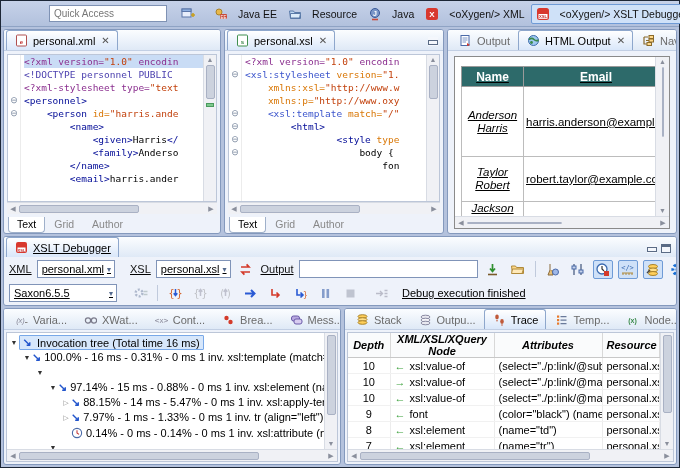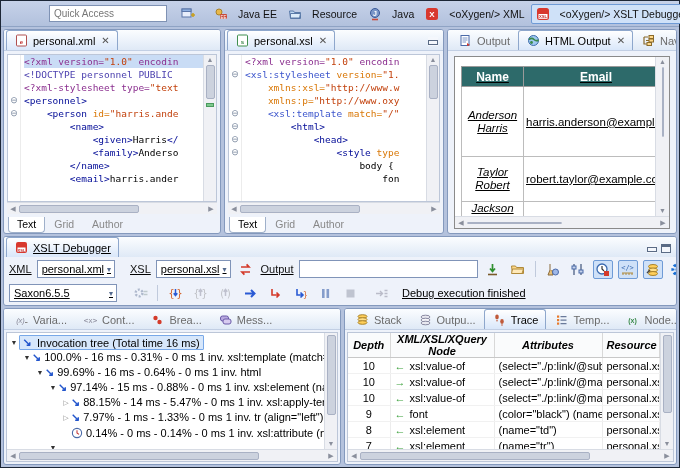--- a/index.html
+++ b/index.html
@@ -283,21 +283,20 @@
               <div class="gutter-row"></div>
               <div class="gutter-row"></div>
             </div>
           <div class="code-area" id="code-xsl">
               <div class="code-line"><span class="c-pi">&lt;?xml version=</span><span class="c-val">"1.0"</span><span class="c-pi"> encodin</span></div>
               <div class="code-line"><span class="c-xsltag">&lt;xsl:stylesheet </span><span class="c-attr">version=</span><span class="c-val">"1.</span></div>
               <div class="code-line"><span class="c-attr">    xmlns:xsl=</span><span class="c-val">"http://www.w</span></div>
               <div class="code-line"><span class="c-attr">    xmlns:p=</span><span class="c-val">"http://www.oxy</span></div>
               <div class="code-line"><span class="c-xsltag">    &lt;xsl:template </span><span class="c-attr">match=</span><span class="c-val">"/"</span></div>
               <div class="code-line"><span class="c-tag">        &lt;html&gt;</span></div>
-              <div class="code-line"><span class="c-tag">            &lt;head&gt;</span></div>
               <div class="code-line"><span class="c-tag">                &lt;style </span><span class="c-attr">type</span></div>
               <div class="code-line"><span class="c-txt">                    body {</span></div>
               <div class="code-line"><span class="c-txt">                        fon</span></div>
             </div>
           <div class="sb-v">
             <div class="sb-arrow">▲</div>
             <div class="sb-thumb" style="height:34px"></div>
           </div>
         </div>
         <div class="sb-h">
@@ -562,20 +561,30 @@
               <svg viewBox="0 0 13 13">
                 <text x="5.5" y="9.5" font-size="7.5" fill="#8a8a9a" text-anchor="middle" font-family="sans-serif" font-style="italic">(x)</text>
                 <path d="M10 9.5h2.5" stroke="#888" stroke-width="1.2"></path>
               </svg>
             </span>
             <span>Varia...</span>
           </div>
           <div class="vtab">
             <span class="tab-ic">
               <svg viewBox="0 0 13 13">
+                <circle cx="4" cy="7.5" r="2.6" fill="none" stroke="#7a7a8a" stroke-width="1.2"></circle>
+                <circle cx="10" cy="7.5" r="2.6" fill="none" stroke="#7a7a8a" stroke-width="1.2"></circle>
+                <path d="M6.6 7h1" stroke="#7a7a8a" stroke-width="1.2"></path>
+              </svg>
+            </span>
+            <span>XWat...</span>
+          </div>
+          <div class="vtab">
+            <span class="tab-ic">
+              <svg viewBox="0 0 13 13">
                 <text x="6.5" y="9.5" font-size="7.5" fill="#8a8a9a" text-anchor="middle" font-family="monospace">&lt;x&gt;</text>
               </svg>
             </span>
             <span>Cont...</span>
           </div>
           <div class="vtab">
             <span class="tab-ic">
               <svg viewBox="0 0 13 13">
                 <circle cx="4.5" cy="5" r="2.2" fill="#d43a2a"></circle>
                 <circle cx="8.5" cy="9" r="2.2" fill="#d43a2a"></circle>
@@ -602,21 +611,20 @@
                 <span class="tree-ic inv-arrow">↘</span>
                 <span class="tree-label">Invocation tree (Total time  16 ms)</span>
               </span>
             </div>
             <div class="tree-row" style="padding-left: 13px;">
               <span class="tw">▼</span>
               <span class="sel-box"><span class="tree-ic inv-arrow">↘</span><span class="tree-label">100.0% - 16 ms - 0.31% - 0 ms 1 inv. xsl:template (match="/")</span></span>
             </div>
             <div class="tree-row" style="padding-left: 26px;">
               <span class="tw">▼</span>
-              <span class="sel-box"><span class="tree-ic inv-arrow">↘</span><span class="tree-label">99.69% - 16 ms - 0.64% - 0 ms 1 inv. html</span></span>
             </div>
             <div class="tree-row" style="padding-left: 39px;">
               <span class="tw">▼</span>
               <span class="sel-box"><span class="tree-ic inv-arrow">↘</span><span class="tree-label">97.14% - 15 ms - 0.88% - 0 ms 1 inv. xsl:element (name="table")</span></span>
             </div>
             <div class="tree-row" style="padding-left: 52px;">
               <span class="tw closed">▷</span>
               <span class="sel-box"><span class="tree-ic inv-arrow">↘</span><span class="tree-label">88.15% - 14 ms - 5.47% - 0 ms 1 inv. xsl:apply-templates</span></span>
             </div>
             <div class="tree-row" style="padding-left: 52px;">

